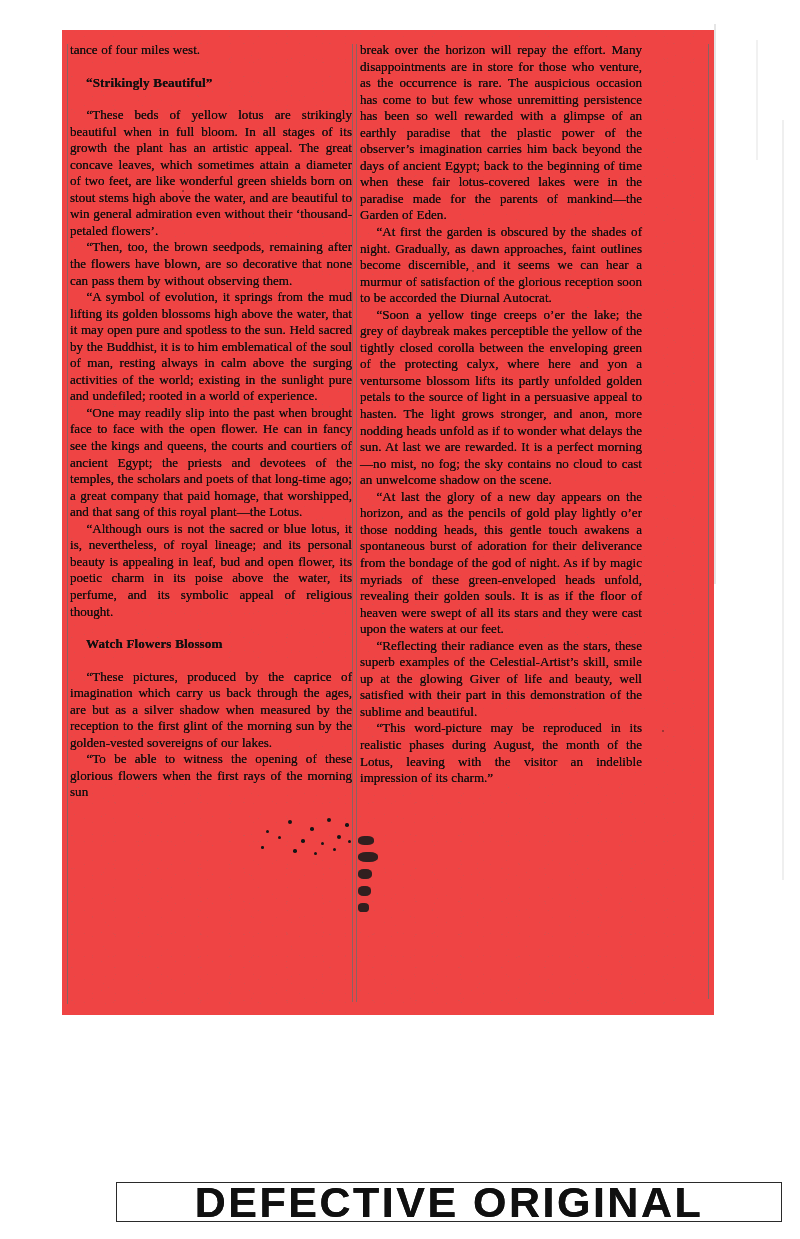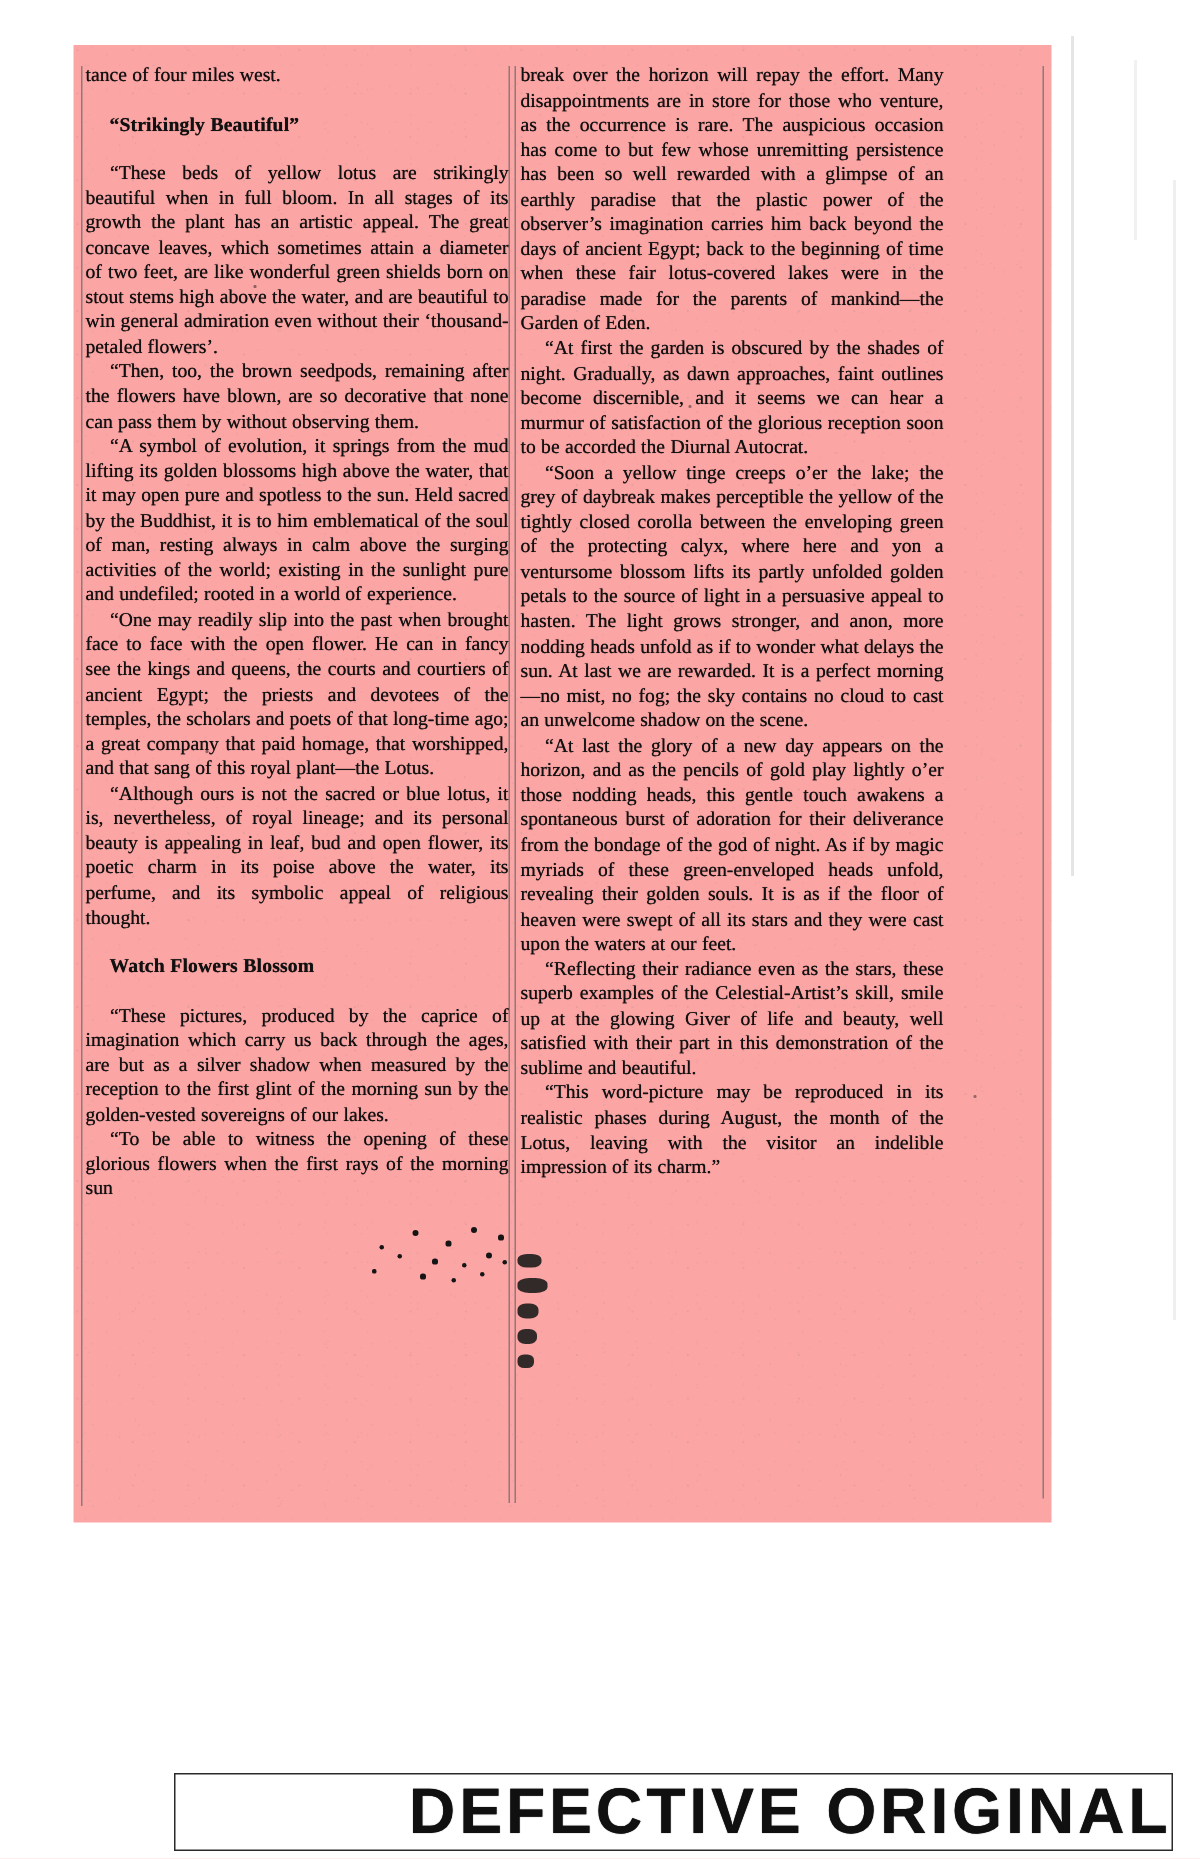--- a/index.html
+++ b/index.html
@@ -20,25 +20,25 @@
   
   #scan-page {
     position: absolute;
     inset: 0;
     background: #ffffff;
   }
 
   
   #clipping {
     position: absolute;
-    left: 49px;
+    left: 62px;
     top: 30px;
     width: 652px;
     height: 985px;
-    background: #fca5a5;
+    background: #ef4444;
   }
 
   
   .paper-noise {
     position: absolute;
     inset: 0;
     pointer-events: none;
     opacity: .5;
     background-image:
       radial-gradient(circle at 7% 12%, rgba(120,120,120,.30) 0 .6px, transparent .7px),
@@ -138,26 +138,26 @@
     background: rgba(150,150,150,.45);
     pointer-events: none;
   }
 
   
   #defective-stamp {
     position: absolute;
     left: 116px;
     top: 1182px;
     width: 666px;
-    height: 52px;
+    height: 40px;
     border: 1.5px solid #2a2a2a;
     background: #ffffff;
     display: flex;
     align-items: center;
-    justify-content: flex-end;
+    justify-content: center;
     box-sizing: border-box;
   }
   #defective-stamp-text {
     font-family: "Liberation Sans", "DejaVu Sans", sans-serif;
     font-weight: bold;
     font-size: 43px;
     letter-spacing: 2.5px;
     color: #101010;
     white-space: nowrap;
     text-shadow: 0 0 .6px rgba(0,0,0,.9);

